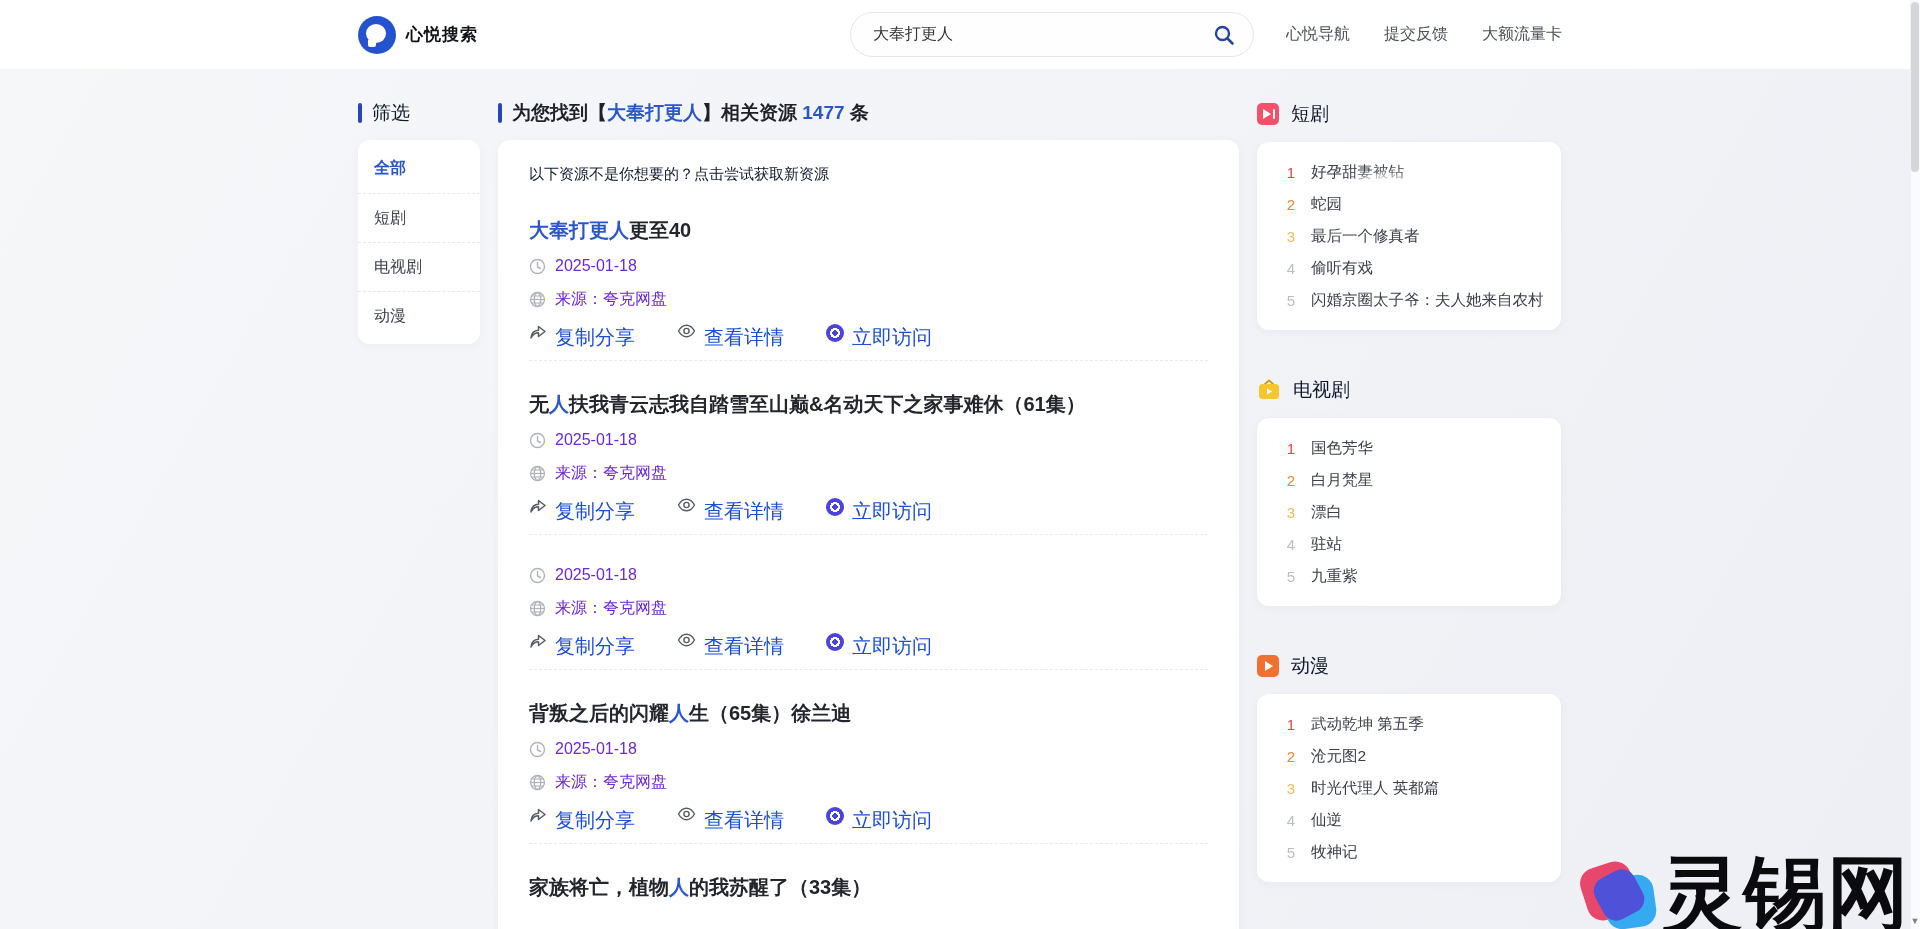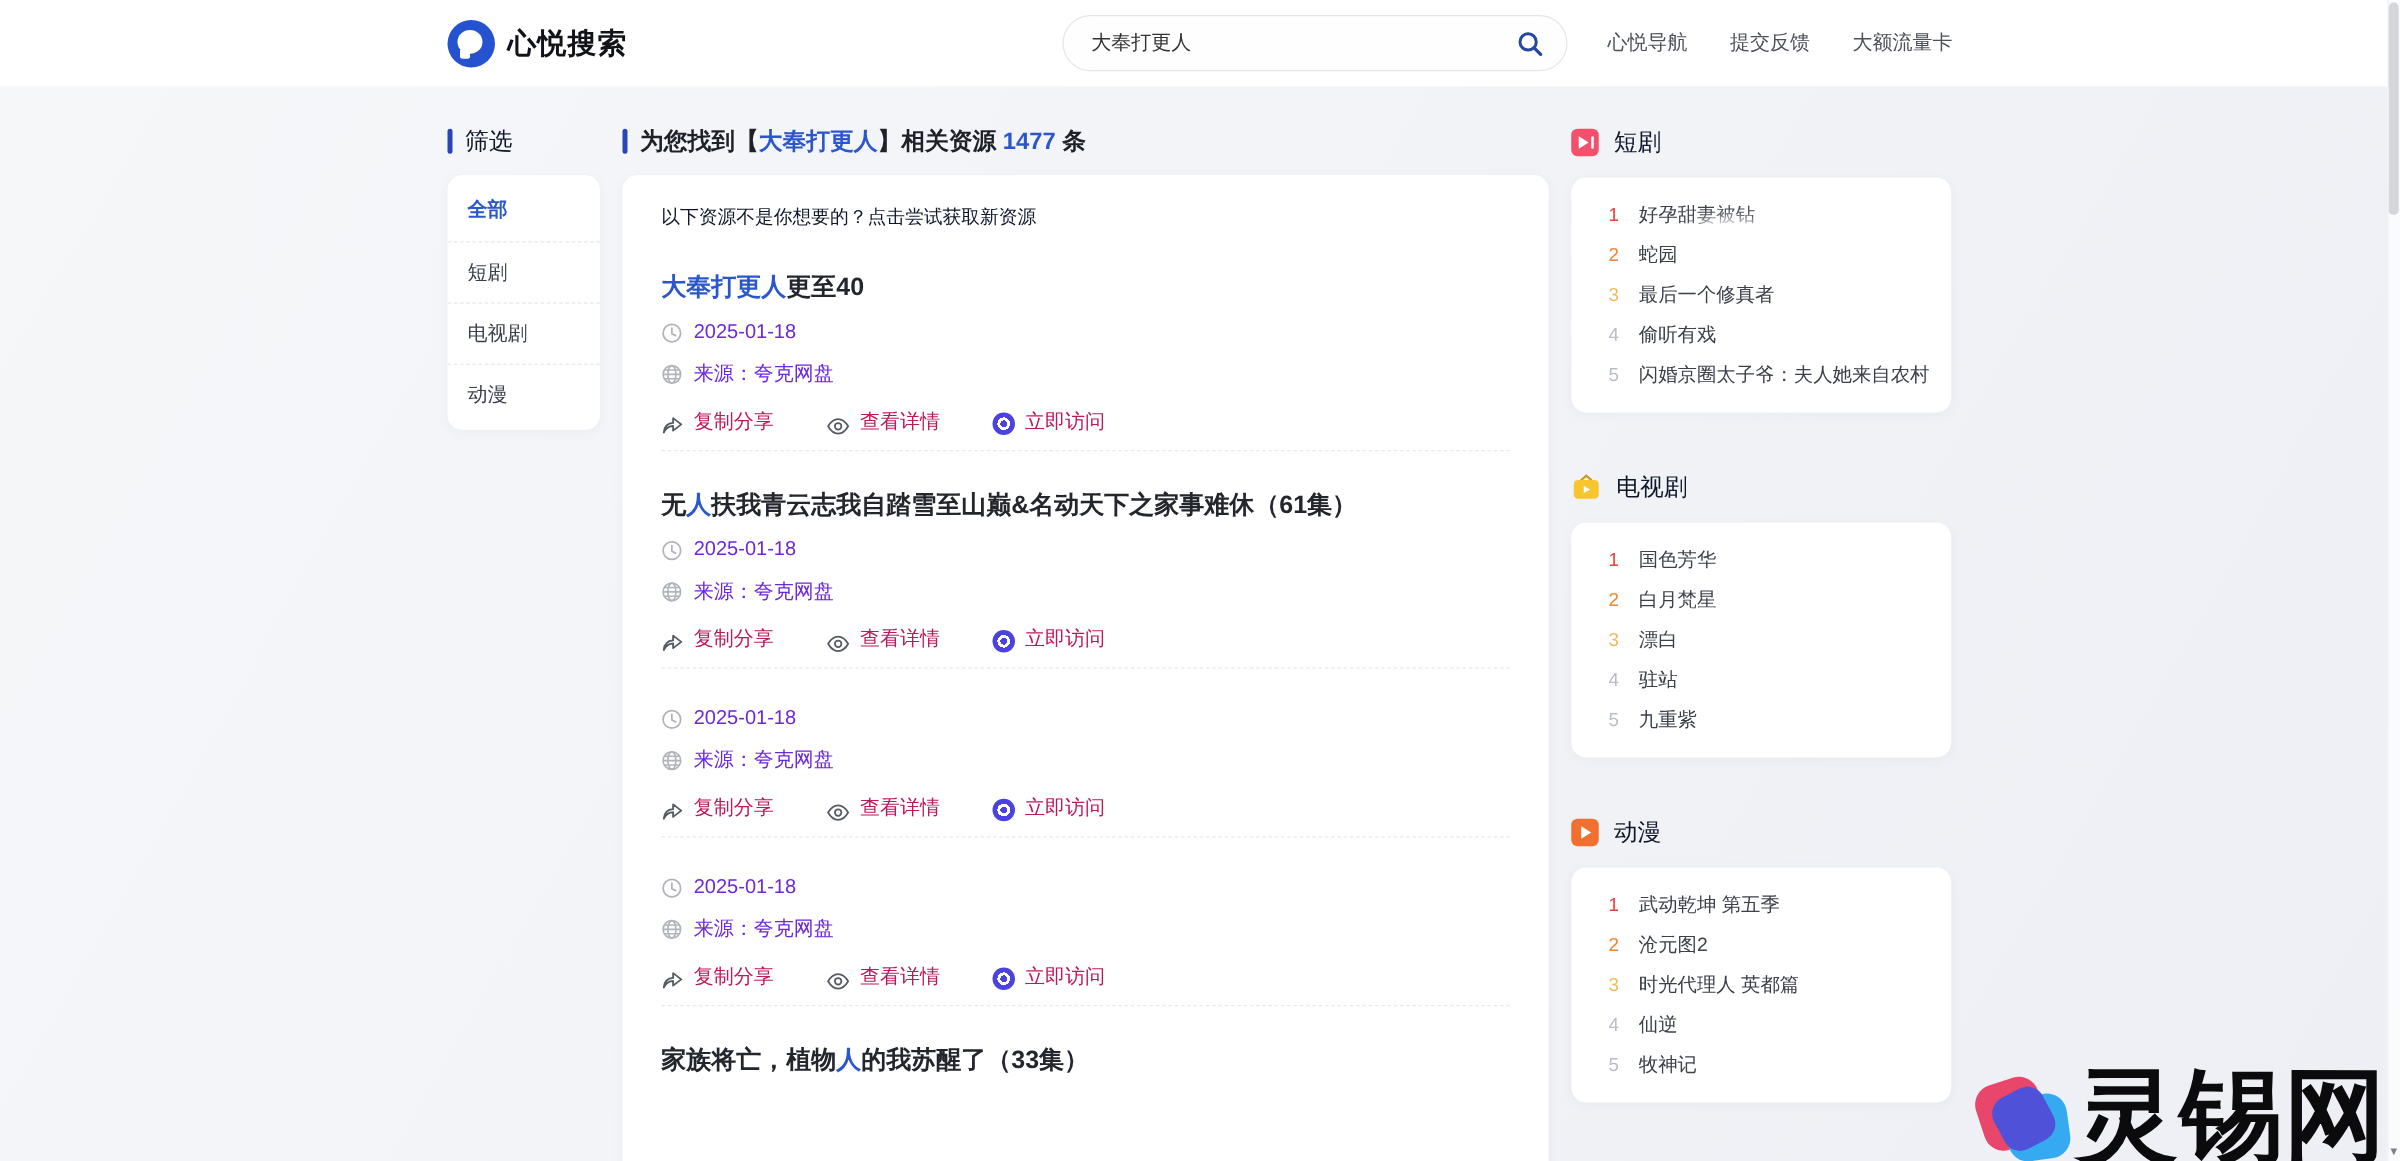--- a/index.html
+++ b/index.html
@@ -10,21 +10,21 @@
     position:relative; color:#23262d;
   }
 
   
   .header { height:69px; background:#ffffff; display:flex; align-items:center; }
   .header-inner { width:1204px; margin:0 auto; display:flex; align-items:center; }
   .brand { display:flex; align-items:center; gap:10px; }
   .brand-logo { width:38px; height:38px; border-radius:50%; background:#2553cf; position:relative; flex:0 0 auto; }
   .brand-logo::before { content:""; position:absolute; left:8px; top:8px; width:20px; height:19px; background:#ffffff; border-radius:50% 50% 50% 50%; }
   .brand-logo::after { content:""; position:absolute; left:10px; bottom:7px; width:8px; height:7px; background:#ffffff; border-radius:0 0 2px 2px; }
-  .brand-name { font-size:23px; font-weight:bold; color:#111319; letter-spacing:1px; }
+  .brand-name { font-size:17px; font-weight:bold; color:#111319; letter-spacing:1px; }
   .searchbox { margin-left:auto; width:404px; height:45px; background:#fefefe; border:1px solid #e4e6ea;
     border-radius:23px; display:flex; align-items:center; padding:0 16px 0 22px; }
   .searchbox input { border:none; outline:none; background:transparent; flex:1; font-size:16px; color:#333;
     font-family:"Liberation Sans","DejaVu Sans",sans-serif; }
   .search-btn { width:26px; height:26px; display:flex; align-items:center; justify-content:center; cursor:pointer; }
   .nav { display:flex; align-items:center; gap:34px; margin-left:32px; }
   .nav a { font-size:16px; color:#4d5158; text-decoration:none; white-space:nowrap; }
 
   
   .page { width:1204px; margin:0 auto; padding-top:33px; display:grid;
@@ -47,21 +47,21 @@
   .res-head .hl { color:#2b57cb; }
   .results-card { padding:24px 31px 40px 31px; min-height:800px; }
   .notice { font-size:15px; color:#0f172a; line-height:20px; margin-bottom:33px; }
   .result { padding-bottom:11px; margin-bottom:30px; border-bottom:1px dashed #e7e9ed; }
   .result:last-child { border-bottom:none; margin-bottom:0; }
   .r-title { font-size:20px; font-weight:bold; color:#23262d; line-height:26px; cursor:pointer; }
   .r-title .kw { color:#2b57cb; }
   .meta { display:flex; align-items:center; gap:9px; margin-top:13px; font-size:16px; color:#6d28d9; height:20px; }
   .meta svg { flex:0 0 auto; }
   .actions { display:flex; align-items:center; margin-top:16px; height:24px; gap:42px; }
-  .act { display:flex; align-items:flex-end; gap:8px; font-size:16px; color:#be185d; cursor:pointer; }
+  .act { display:flex; align-items:flex-start; gap:8px; font-size:20px; color:#1d4ed8; cursor:pointer; }
   .visit-ico { width:18px; height:18px; border-radius:50%; flex:0 0 auto;
     background:radial-gradient(circle,#4b42e0 0 21%,#ffffff 21% 40%,#4b42e0 40% 100%); }
 
   
   .rank-sec { margin-bottom:48px; }
   .rank-head { display:flex; align-items:center; gap:12px; height:24px; margin-bottom:16px; }
   .rank-head .sec-title { font-size:19px; }
   .rank-card { padding:14px 0 14px 0; position:relative; }
   .rank-row { height:32px; display:flex; align-items:center; padding:0 14px 0 26px; cursor:pointer; }
   .rank-num { width:16px; text-align:center; font-size:15px; color:#b9bdc6; flex:0 0 auto; }
@@ -252,20 +252,21 @@
             <span>查看详情</span>
           </span>
           <span class="act">
             <span class="visit-ico"></span>
             <span>立即访问</span>
           </span>
         </div>
       </article>
 
       <article class="result">
+        <h3 class="r-title"><span>背叛之后的闪耀</span><span class="kw">人</span><span>生（65集）徐兰迪</span></h3>
         <div class="meta">
           <svg width="17" height="17" viewBox="0 0 17 17">
               <circle cx="8.5" cy="8.5" r="7" fill="none" stroke="#b0b3ba" stroke-width="1.4"></circle>
               <polyline points="8.5,4.5 8.5,9 11.5,10.5" fill="none" stroke="#b0b3ba" stroke-width="1.4" stroke-linecap="round"></polyline>
             </svg>
           <span>2025-01-18</span>
         </div>
         <div class="meta">
           <svg width="17" height="17" viewBox="0 0 17 17">
               <circle cx="8.5" cy="8.5" r="7" fill="none" stroke="#b0b3ba" stroke-width="1.3"></circle>

